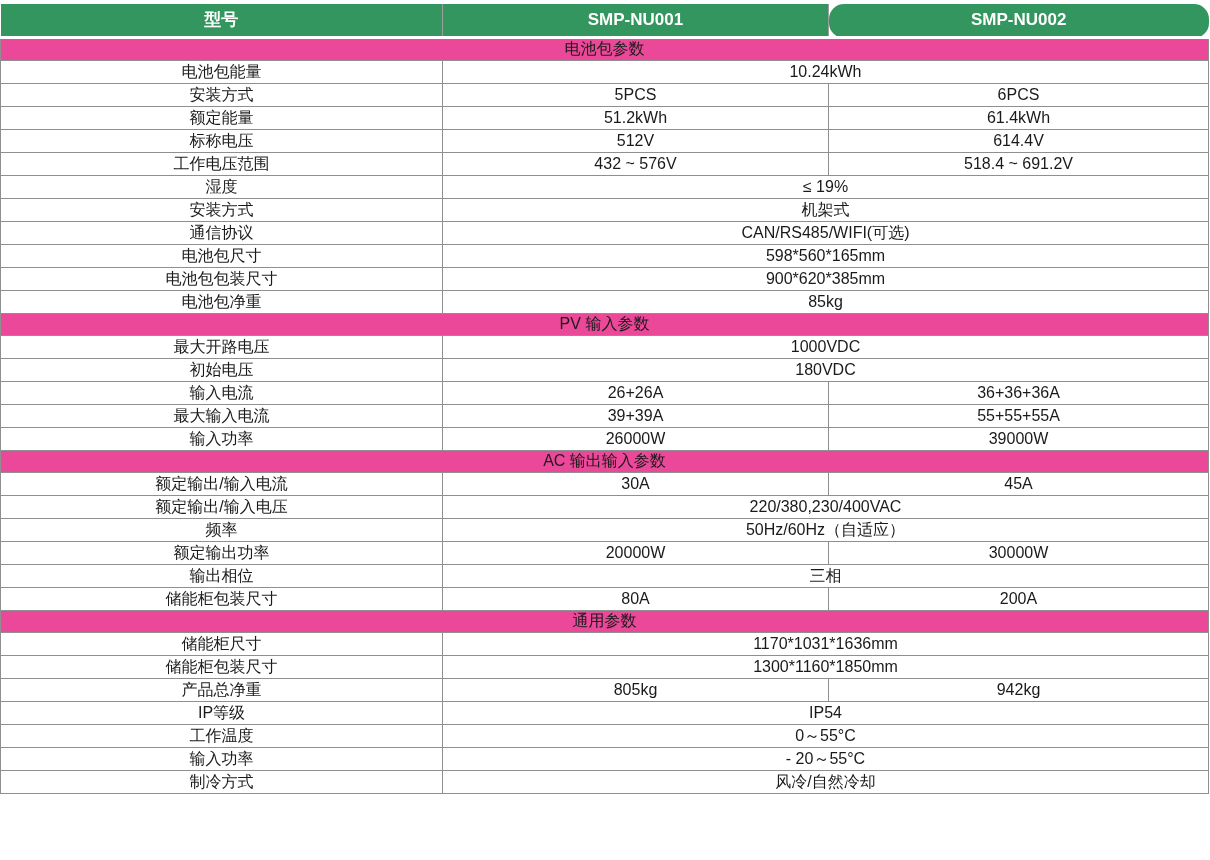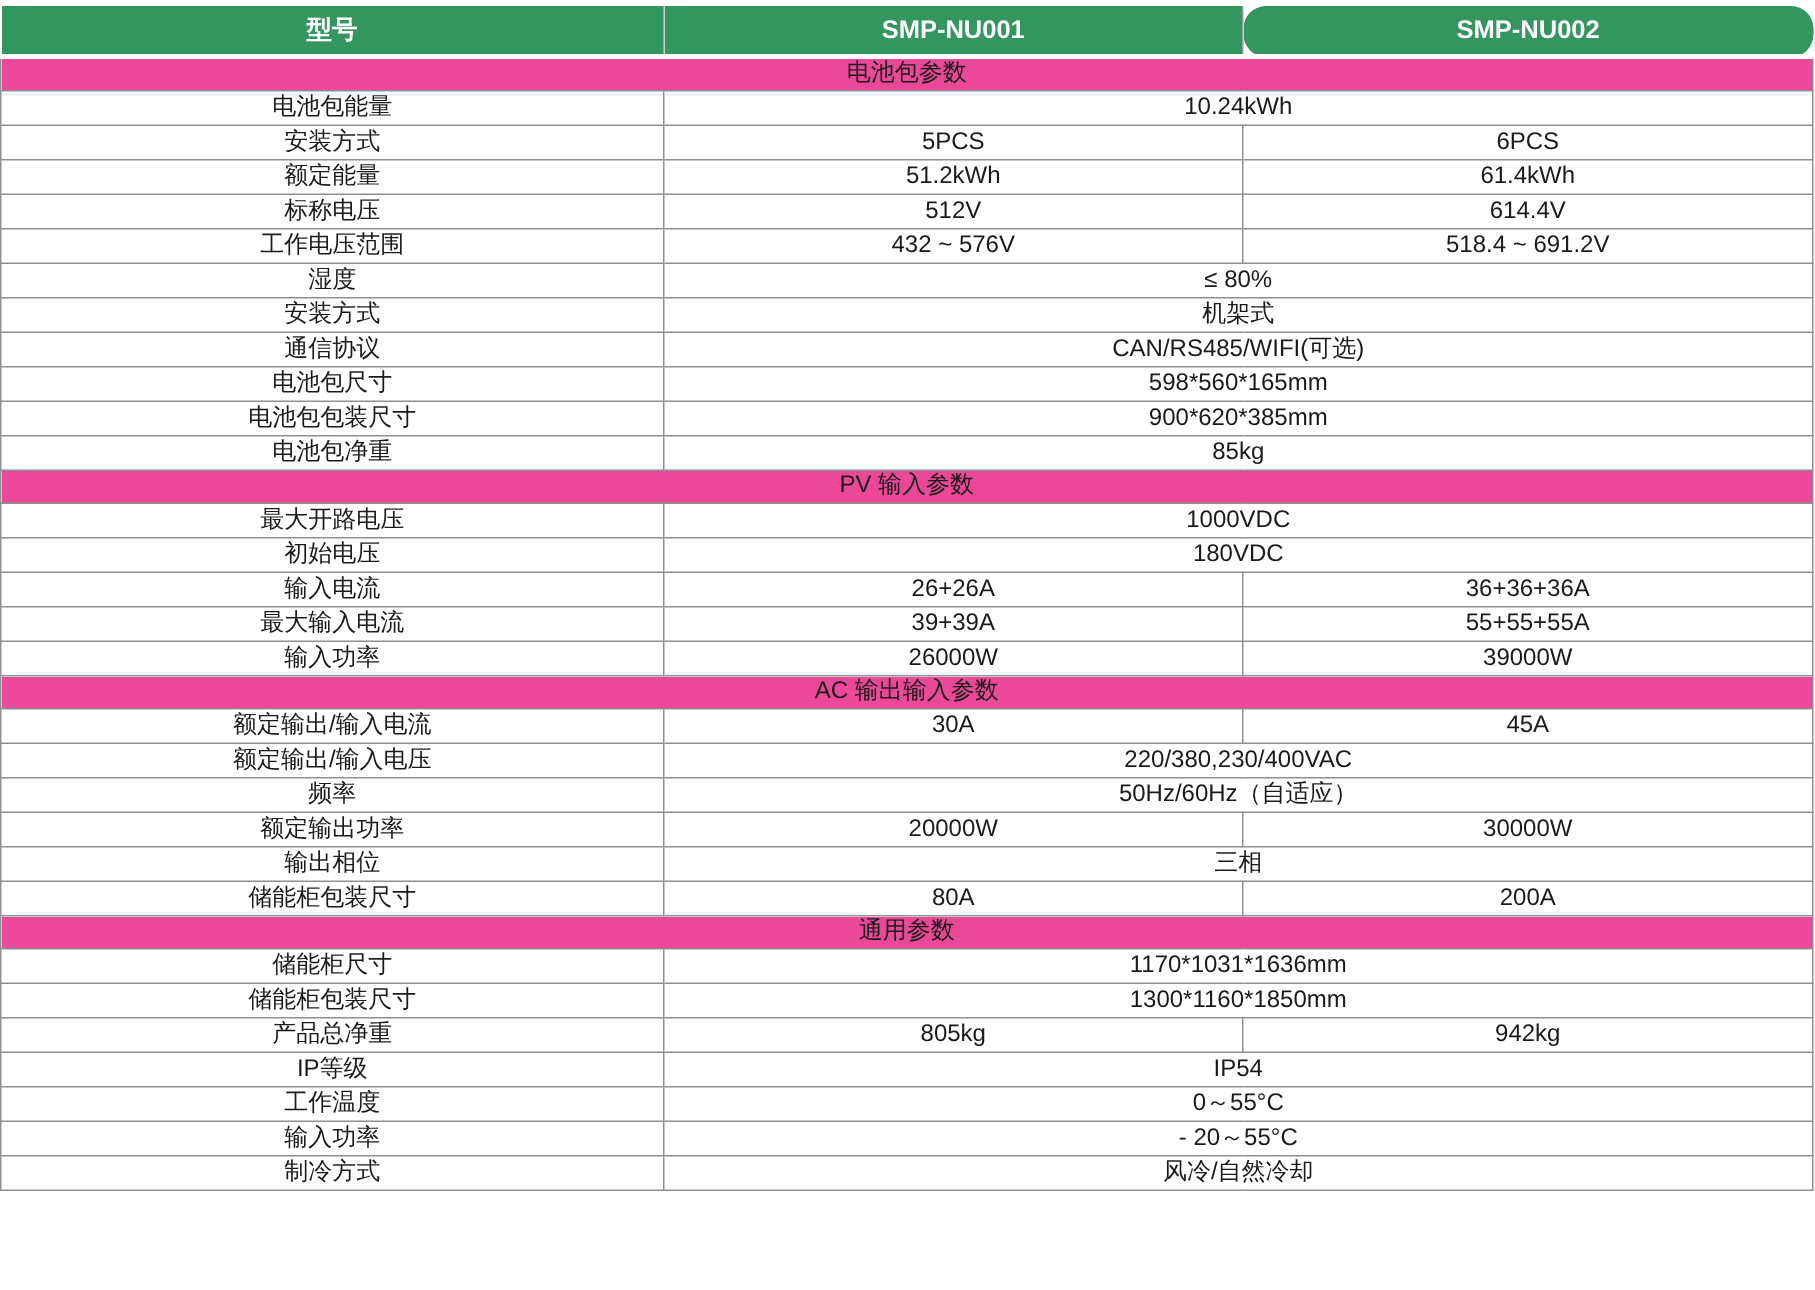--- a/index.html
+++ b/index.html
@@ -95,21 +95,21 @@
       <td class="val">512V</td>
       <td class="val">614.4V</td>
     </tr>
     <tr class="row">
       <td class="lbl">工作电压范围</td>
       <td class="val">432 ~ 576V</td>
       <td class="val">518.4 ~ 691.2V</td>
     </tr>
     <tr class="row">
       <td class="lbl">湿度</td>
-      <td class="val" colspan="2">≤ 80%</td>
+      <td class="val" colspan="2">≤ 19%</td>
     </tr>
     <tr class="row">
       <td class="lbl">安装方式</td>
       <td class="val" colspan="2">机架式</td>
     </tr>
     <tr class="row">
       <td class="lbl">通信协议</td>
       <td class="val" colspan="2">CAN/RS485/WIFI(可选)</td>
     </tr>
     <tr class="row">

